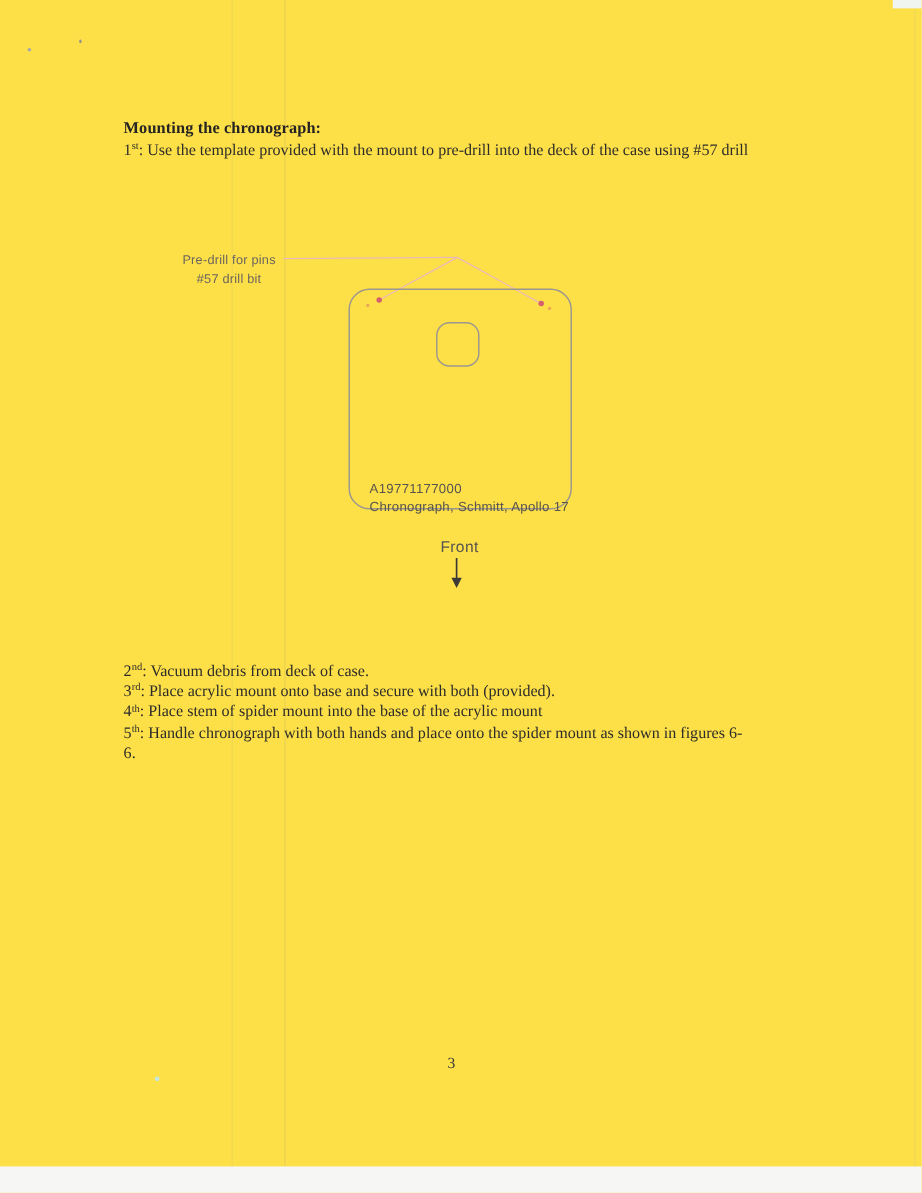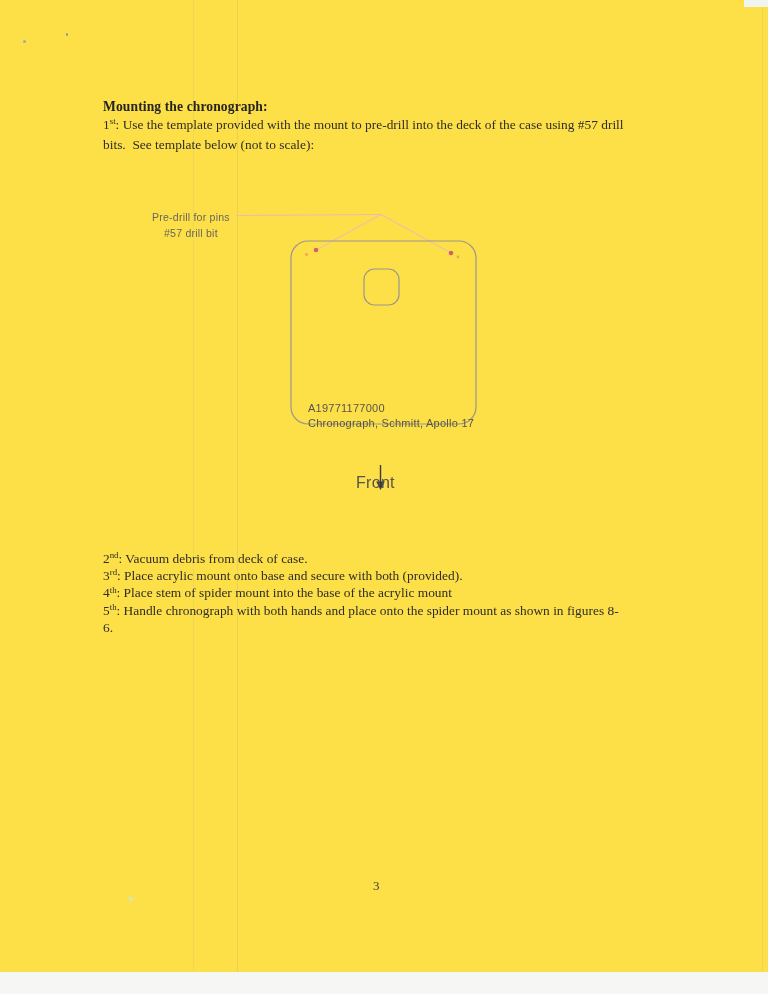--- a/index.html
+++ b/index.html
@@ -52,22 +52,22 @@
   .sans { font-family: "Liberation Sans", "DejaVu Sans", sans-serif; }
   .callout {
     position: absolute; left: 152px; top: 210px;
     font-size: 10.6px; line-height: 15.5px; letter-spacing: 0.2px; text-align: center;
   }
   .template-label {
     position: absolute; left: 308px; top: 353px;
     font-size: 11px; line-height: 15.4px; letter-spacing: 0.25px; margin-top: 48px;
   }
   .front-label {
-    position: absolute; left: 356px; top: 448px;
-    font-size: 16px; letter-spacing: 0.3px; margin-top: 26px;
+    position: absolute; left: 367px; top: 448px;
+    font-size: 13px; letter-spacing: 0.3px;
   }
   .page-number {
     position: absolute; left: 373px; top: 878px;
     font-size: 13px; color: #3a3836;
   }
   svg.diagram-overlay { position: absolute; left: 0; top: 0; }
   .outline-shape { fill: none; stroke-width: 1.2px; }
   .leader-line { fill: none; stroke-width: 1px; }
   .pin-faint { opacity: 0.45; }
   .arrow-line { stroke-width: 1.4px; }
@@ -83,21 +83,20 @@
   <div class="bottom-band"></div>
   <div class="corner-patch"></div>
   <div class="speck speck-1"></div>
   <div class="speck speck-2"></div>
   <div class="speck speck-3"></div>
 
   <div class="heading">Mounting the chronograph:</div>
 
   <div class="body-block para1">
     <div class="body-line"><span>1</span><sup>st</sup><span>: Use the template provided with the mount to pre-drill into the deck of the case using #57 drill</span></div>
-    <div class="body-line">bits.  See template below (not to scale):</div>
   </div>
 
   <div class="callout sans" style="color: rgb(107, 101, 96);">
     <div>Pre-drill for pins</div>
     <div>#57 drill bit</div>
   </div>
 
   <svg class="diagram-overlay" width="768" height="994" viewBox="0 0 768 994">
 
     <line class="leader-line" x1="236" y1="215.5" x2="381" y2="214.5" stroke="#eab9ba"></line>
@@ -121,19 +120,19 @@
     <div>A19771177000</div>
     <div>Chronograph, Schmitt, Apollo 17</div>
   </div>
 
   <div class="front-label sans" style="color: rgb(87, 83, 78);">Front</div>
 
   <div class="body-block steps">
     <div class="body-line"><span>2</span><sup>nd</sup><span>: Vacuum debris from deck of case.</span></div>
     <div class="body-line"><span>3</span><sup>rd</sup><span>: Place acrylic mount onto base and secure with both (provided).</span></div>
     <div class="body-line"><span>4</span><sup>th</sup><span>: Place stem of spider mount into the base of the acrylic mount</span></div>
-    <div class="body-line"><span>5</span><sup>th</sup><span>: Handle chronograph with both hands and place onto the spider mount as shown in figures 8-</span></div>
+    <div class="body-line"><span>5</span><sup>th</sup><span>: Handle chronograph with both hands and place onto the spider mount as shown in figures 6-</span></div>
     <div class="body-line">6.</div>
   </div>
 
   <div class="page-number">3</div>
 
 </div>
 
 </body></html>

